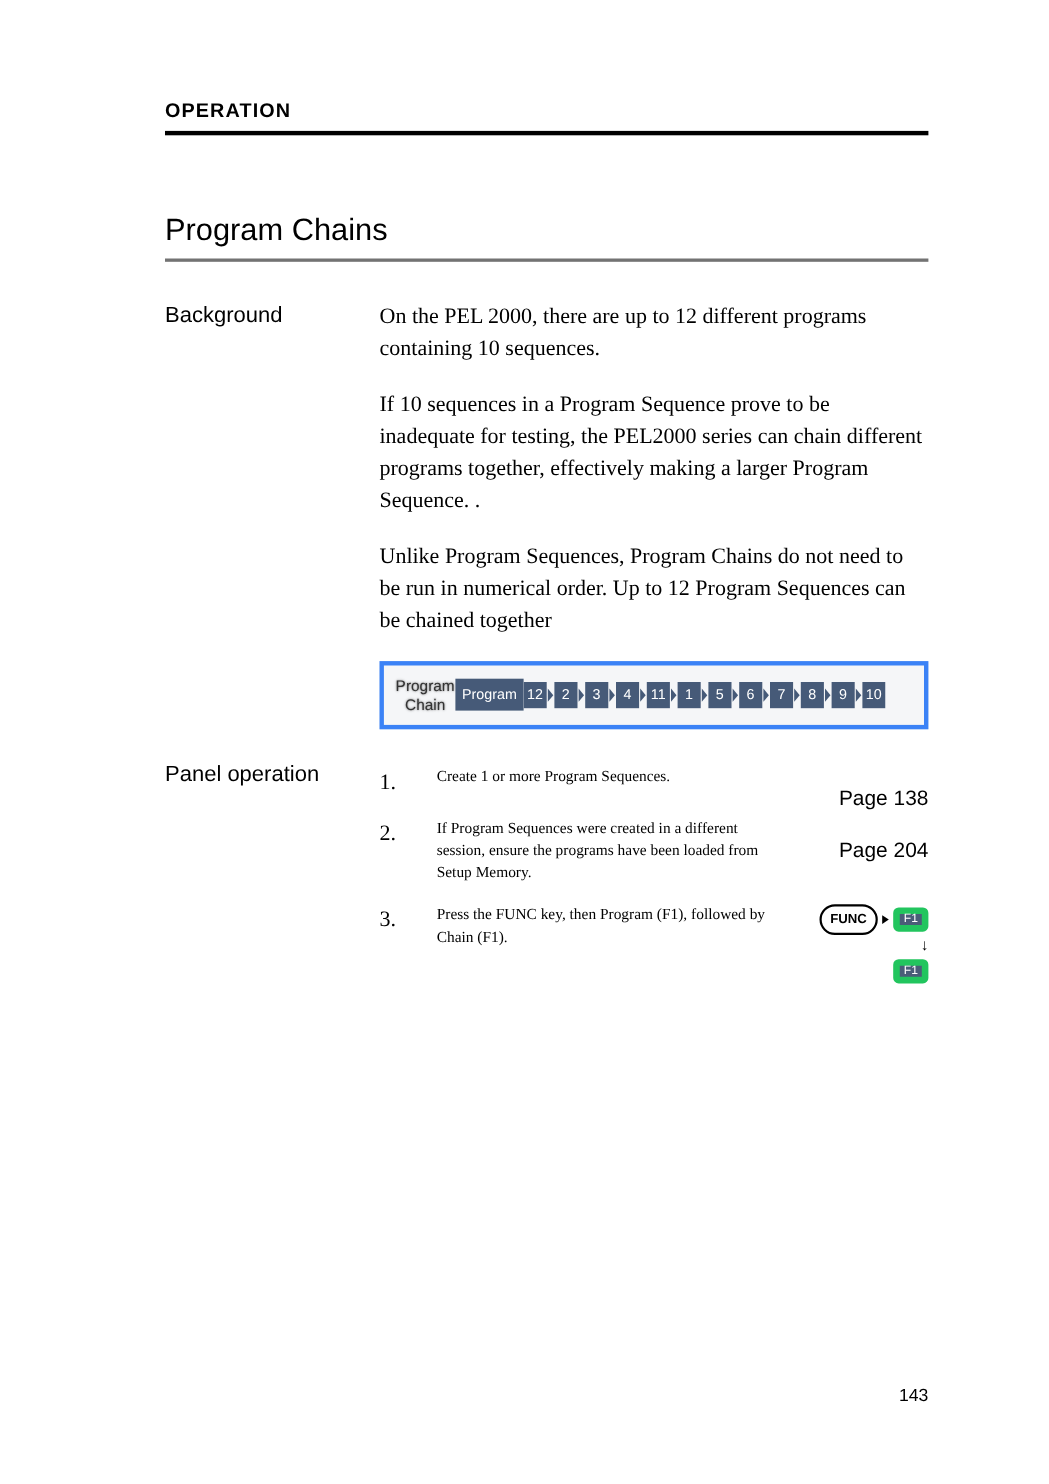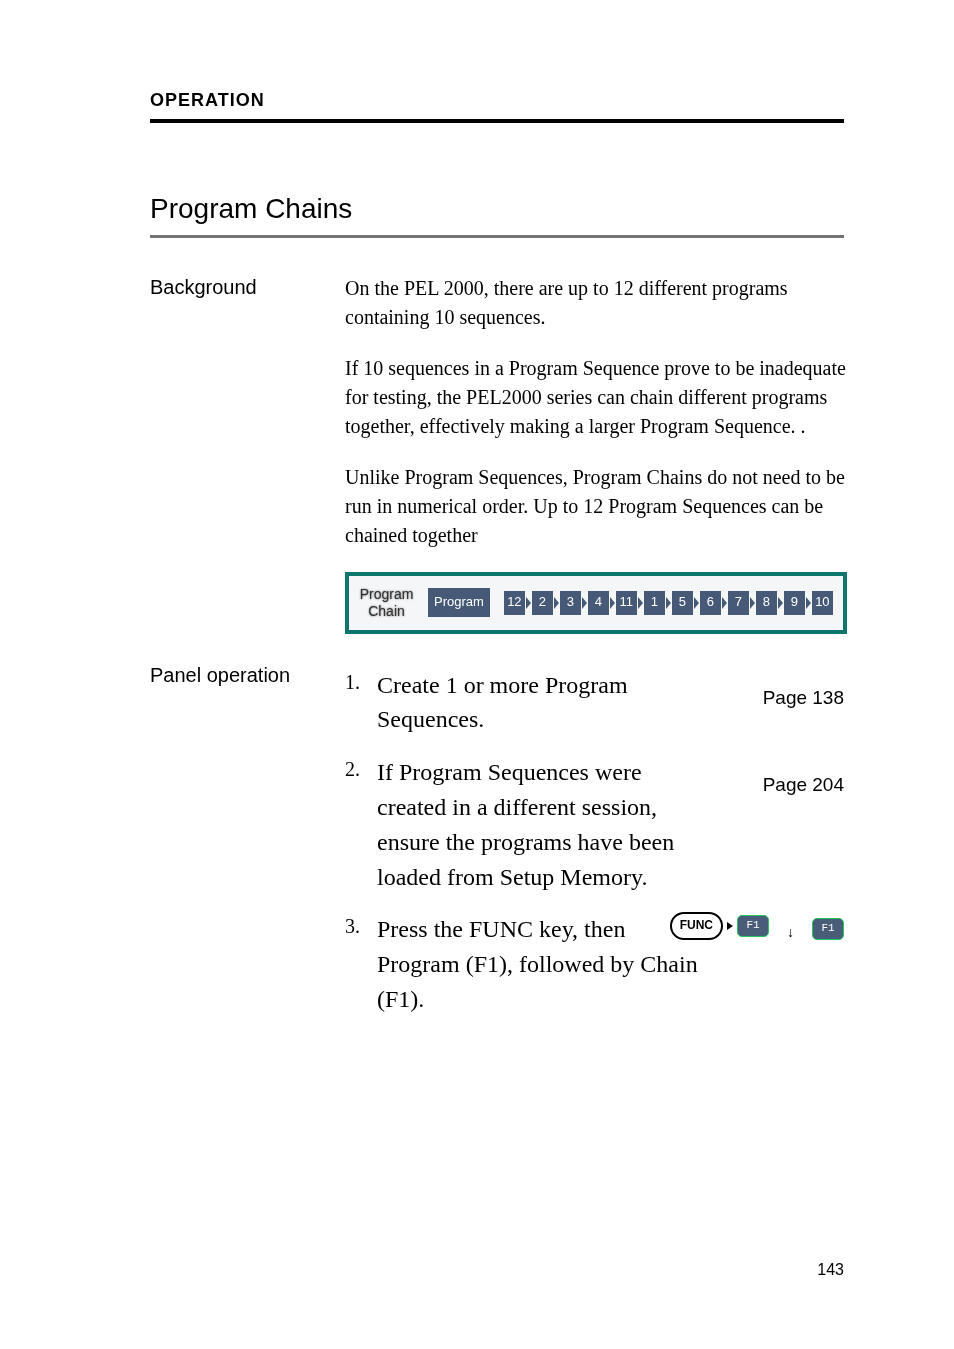--- a/index.html
+++ b/index.html
@@ -47,26 +47,25 @@
       font-size: 20px;
       padding-top: 2px;
     }
     .right-col {
       flex: 1;
       font-size: 20px;
       line-height: 1.45;
     }
     .para { margin-bottom: 22px; }
     .diagram-wrap {
-      border: 4px solid #0f766e;
+      border: 4px solid #3b82f6;
       background: #f5f6f8;
       padding: 10px 10px;
       display: flex;
       align-items: center;
-      gap: 14px;
       margin-top: 4px;
       margin-bottom: 4px;
     }
     .chain-label {
       font-family: Arial, sans-serif;
       font-size: 14px;
       color: #fff;
       text-align: center;
       line-height: 1.2;
       width: 55px;
@@ -115,56 +114,57 @@
       margin-bottom: 18px;
       position: relative;
     }
     .step-num {
       width: 32px;
       flex-shrink: 0;
       font-size: 20px;
     }
     .step-text {
       flex: 1;
-      font-size: 24px;
+      font-size: 14px;
       line-height: 1.45;
       padding-right: 130px;
+      margin-left: 20px;
     }
     .step-page {
       position: absolute;
       right: 0;
       top: 16px;
       font-family: "Segoe UI", Arial, sans-serif;
       font-size: 19px;
     }
     .step-btns {
       position: absolute;
       right: 0;
       top: 0;
       display: flex;
-      flex-direction: row;
+      flex-direction: column;
       align-items: flex-end;
-      gap: 18px;
+      gap: 4px;
     }
     .btn-row { display: flex; align-items: center; gap: 4px; }
     .func-btn {
       border: 2px solid #000;
       border-radius: 14px;
       padding: 3px 8px;
       font-family: Arial, sans-serif;
       font-size: 12px;
       font-weight: bold;
       background: #fff;
     }
     .f-btn {
-      border: 1px solid #22c55e;
+      border: 6px solid #22c55e;
       border-radius: 5px;
       width: 32px;
       height: 22px;
-      font-family: Liberation Mono, monospace;
+      font-family: Liberation Sans, sans-serif;
       font-size: 11px;
       color: #fff;
       background: #4a5d78;
       display: flex;
       align-items: center;
       justify-content: center;
     }
     .arrow-r {
       width: 0; height: 0;
       border-top: 4px solid transparent;

